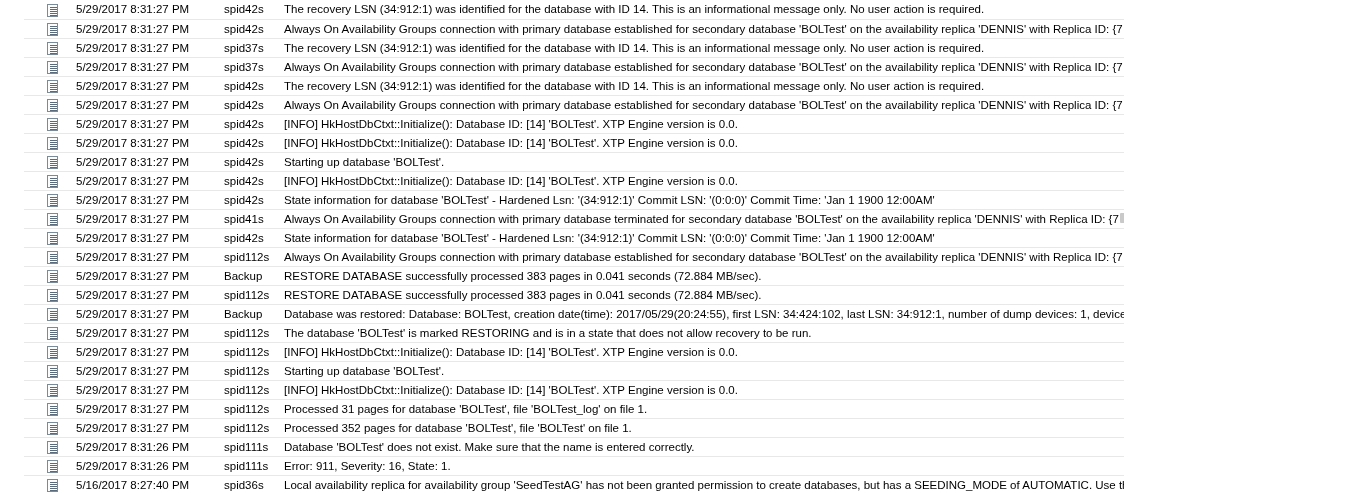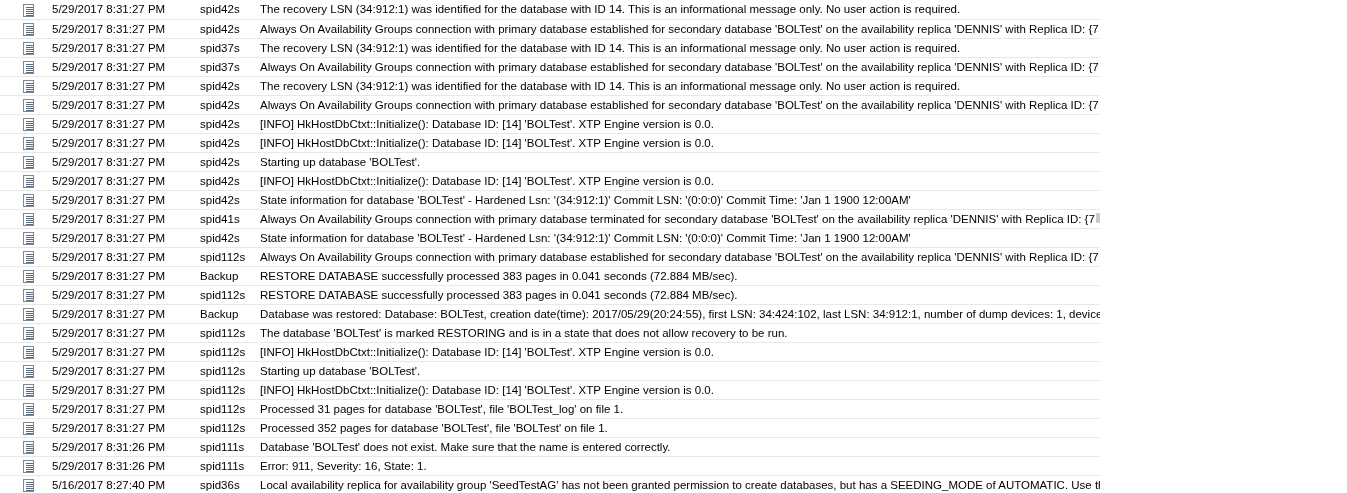--- a/index.html
+++ b/index.html
@@ -14,20 +14,21 @@
     font-family: "Liberation Sans", sans-serif;
     font-size: 11.5px;
     color: #000000;
   }
   .log-viewer {
     width: 1100px;
     height: 493px;
     background: #ffffff;
     position: relative;
     overflow: hidden;
+    padding-left: 24px;
   }
   .log-table {
     border-collapse: collapse;
     table-layout: fixed;
     width: 1347px;
   }
   .log-row {
     height: 19px;
   }
   .log-row td {

